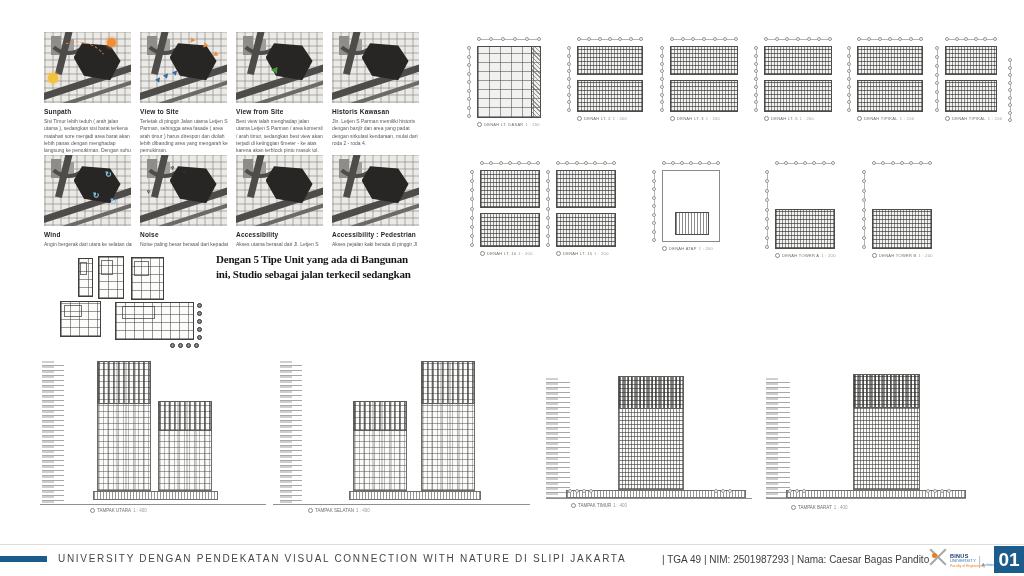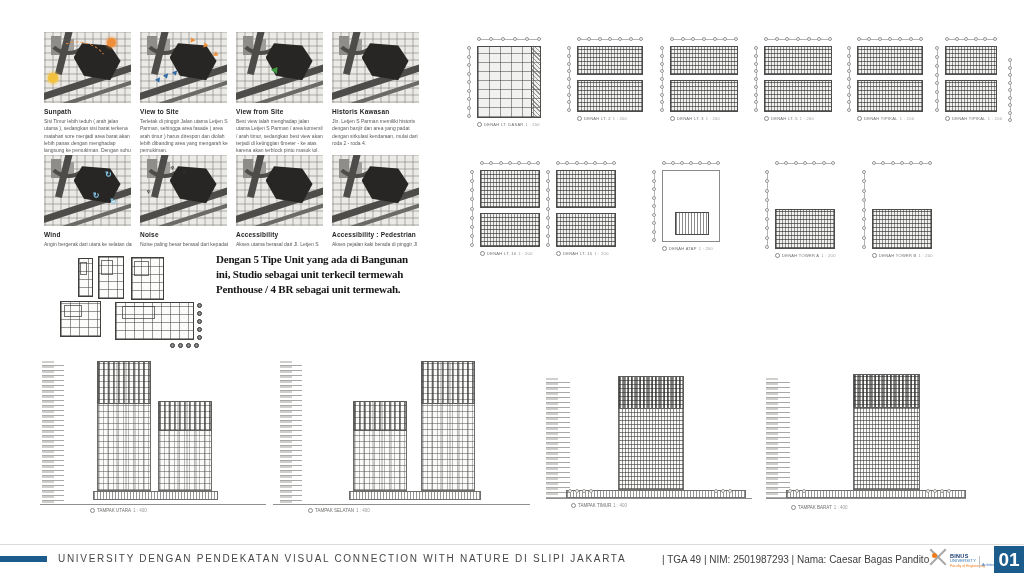--- a/index.html
+++ b/index.html
@@ -296,22 +296,21 @@
     </div>
   <div class="udots" style="left:170px;top:343px">
       <span class="ud"></span>
       <span class="ud"></span>
       <span class="ud"></span>
       <span class="ud"></span>
     </div>
 
   <div class="note">
     <div>Dengan 5 Tipe Unit yang ada di Bangunan</div>
-    <div>ini, Studio sebagai unit terkecil termewah</div>
-    <div>Penthouse / 4 BR sebagai unit termewah.</div>
+    <div>ini, Studio sebagai jalan terkecil sedangkan</div>
   </div>
 
   <div class="plan v-grd" style="left:465px;top:36px;width:76px">
     <div class="pb-row">
         <span class="b"></span>
         <span class="b"></span>
         <span class="b"></span>
         <span class="b"></span>
         <span class="b"></span>
         <span class="b"></span>

